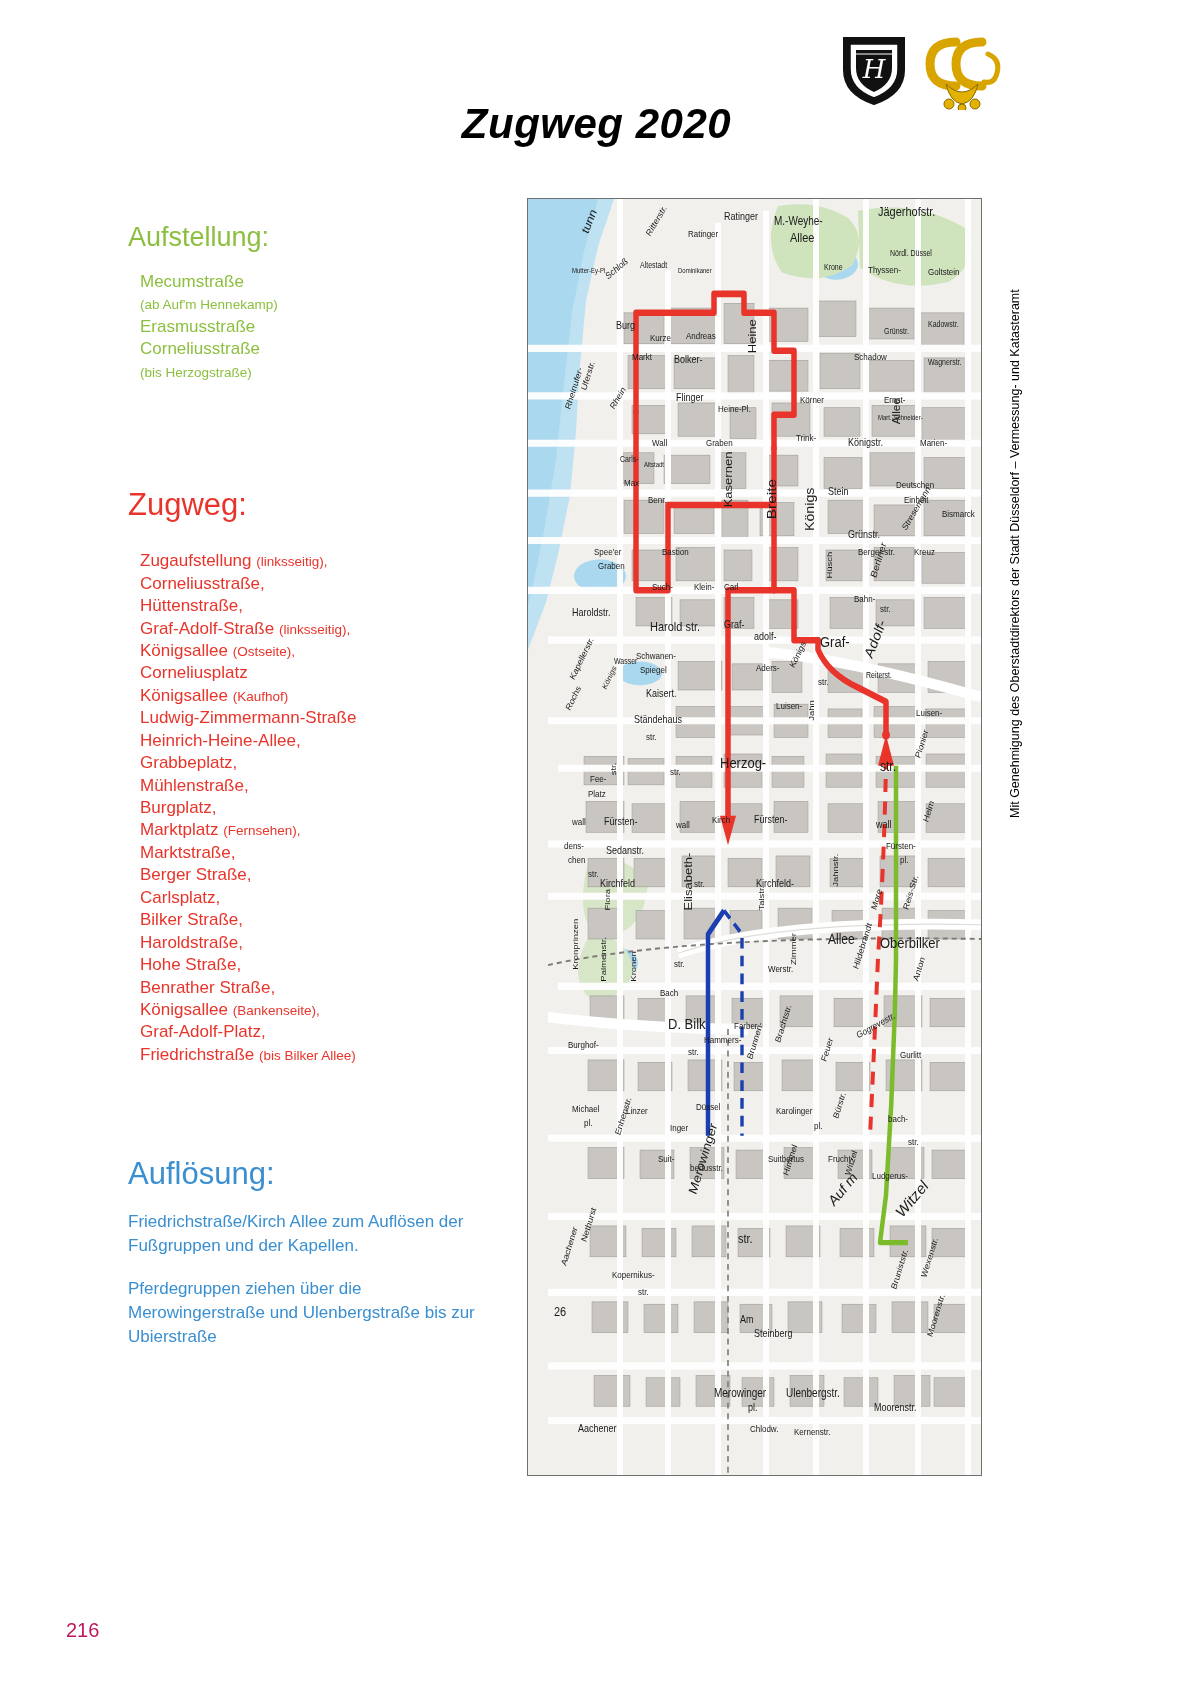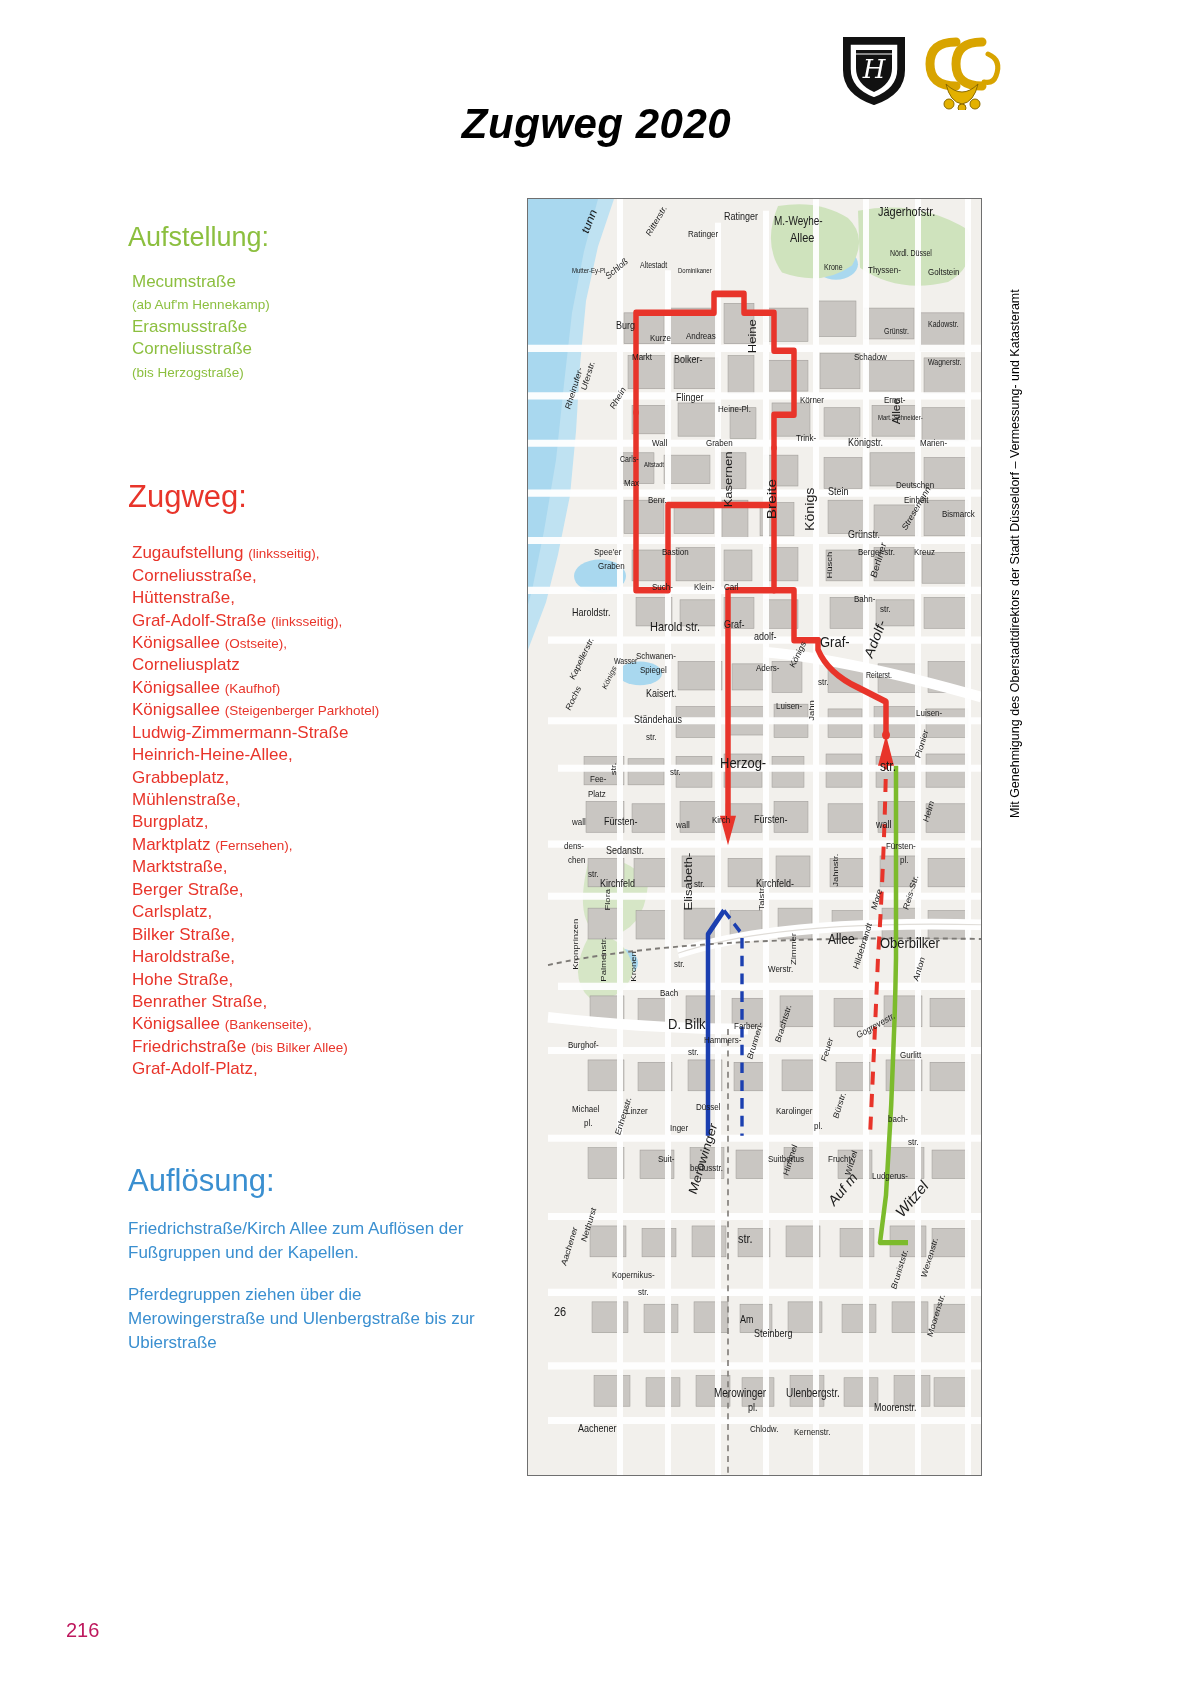--- a/index.html
+++ b/index.html
@@ -57,21 +57,21 @@
     margin: 0 0 27px 0;
     font-weight: normal;
   }
   .h-blue {
     font-size: 31px;
     color: #3a8fd0;
     margin: 0 0 18px 0;
     font-weight: normal;
   }
   .list {
-    margin: 4px; padding: 0; list-style: none;
+    margin: 12px; padding: 0; list-style: none;
   }
   .list li {
     font-size: 17px;
     line-height: 1.32;
     color: #e8342a;
   }
   .list.green li { color: #8cbf3f; }
   .sub {
     font-size: 13.5px;
   }
@@ -160,37 +160,36 @@
 
     <h2 class="h-red">Zugweg:</h2>
     <ul class="list">
       <li><span>Zugaufstellung</span> <span class="sub">(linksseitig),</span></li>
       <li><span>Corneliusstraße,</span></li>
       <li><span>Hüttenstraße,</span></li>
       <li><span>Graf-Adolf-Straße</span> <span class="sub">(linksseitig),</span></li>
       <li><span>Königsallee</span> <span class="sub">(Ostseite),</span></li>
       <li><span>Corneliusplatz</span></li>
       <li><span>Königsallee</span> <span class="sub">(Kaufhof)</span></li>
-      <li><span>Königsallee</span> <span class="sub">(Steigenberger Parkhotel)</span></li>
       <li><span>Ludwig-Zimmermann-Straße</span></li>
       <li><span>Heinrich-Heine-Allee,</span></li>
       <li><span>Grabbeplatz,</span></li>
       <li><span>Mühlenstraße,</span></li>
       <li><span>Burgplatz,</span></li>
       <li><span>Marktplatz</span> <span class="sub">(Fernsehen),</span></li>
       <li><span>Marktstraße,</span></li>
       <li><span>Berger Straße,</span></li>
       <li><span>Carlsplatz,</span></li>
       <li><span>Bilker Straße,</span></li>
       <li><span>Haroldstraße,</span></li>
       <li><span>Hohe Straße,</span></li>
       <li><span>Benrather Straße,</span></li>
       <li><span>Königsallee</span> <span class="sub">(Bankenseite),</span></li>
+      <li><span>Graf-Adolf-Platz,</span></li>
       <li><span>Friedrichstraße</span> <span class="sub">(bis Bilker Allee)</span></li>
-      <li><span>Graf-Adolf-Platz,</span></li>
     </ul>
 
     <div class="blockgap-md"></div>
 
     <h2 class="h-blue">Auflösung:</h2>
     <p class="para">Friedrichstraße/Kirch Allee zum Auflösen der Fußgruppen und der Kapellen.</p>
     <p class="para">Pferdegruppen ziehen über die Merowingerstraße und Ulenbergstraße bis zur Ubierstraße</p>
   </div>
 
   <div class="mapwrap">

